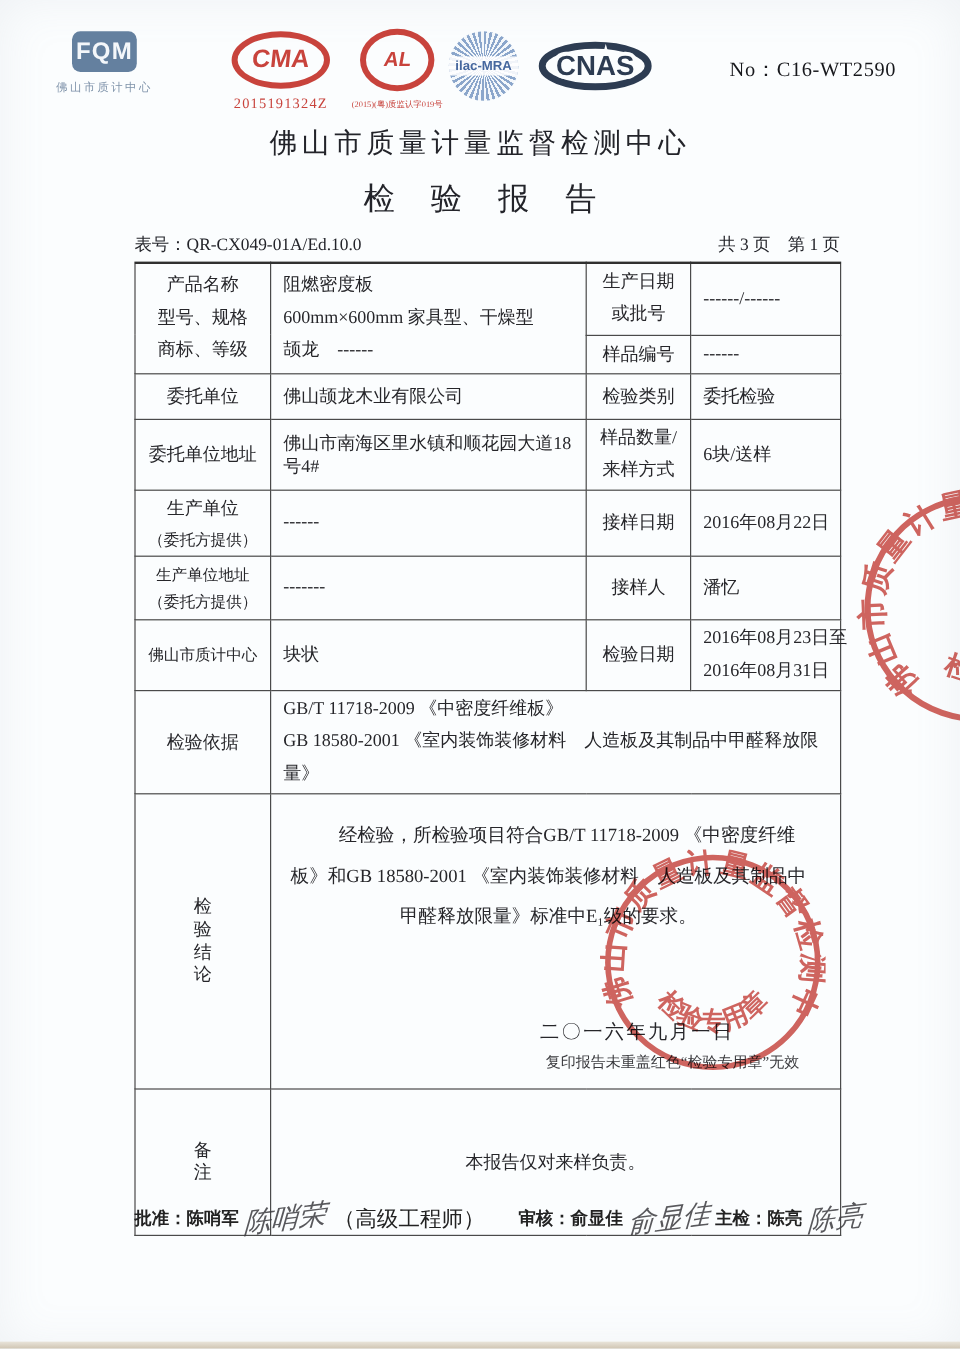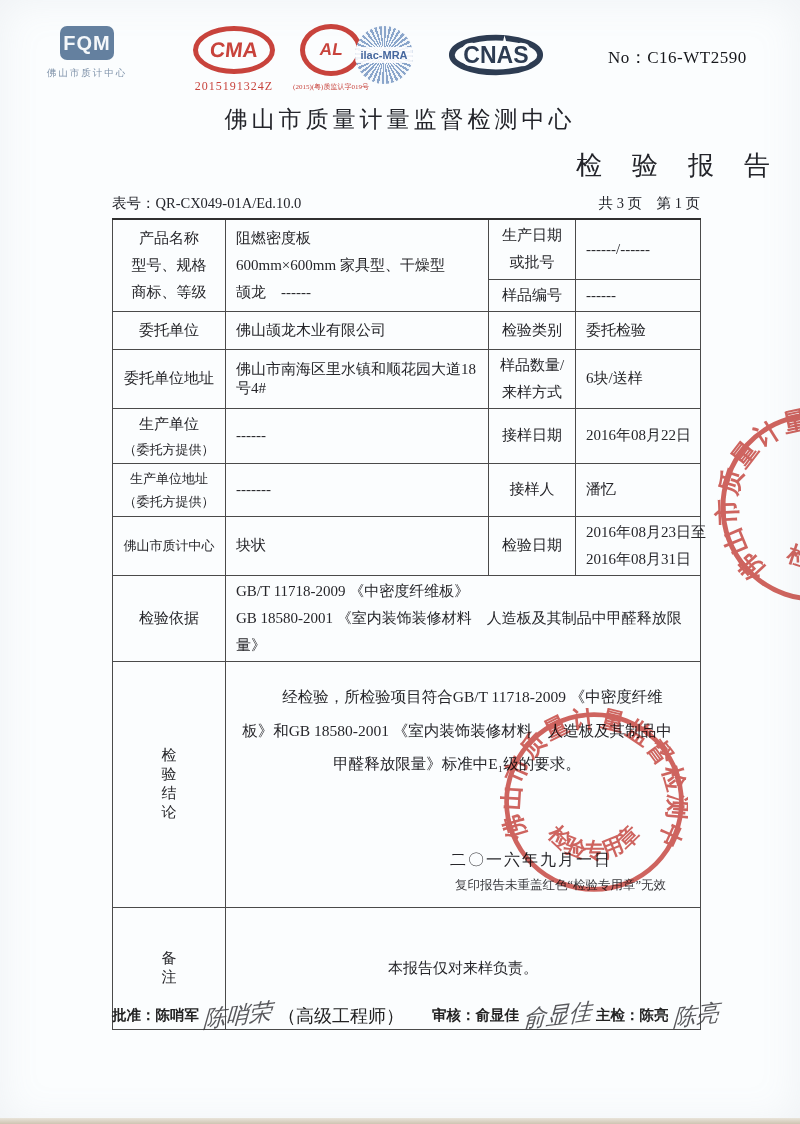--- a/index.html
+++ b/index.html
@@ -28,21 +28,21 @@
     background:repeating-conic-gradient(#8ba6cb 0deg 5deg,#f3f7fb 5deg 10deg);}
   .ilac-band{position:absolute;left:0;right:0;top:21px;height:16px;background:rgba(255,255,255,.88);
     display:flex;align-items:center;justify-content:center;color:#46679e;
     font:bold 11px "Liberation Sans",sans-serif;}
   .cnas-lines{font-family:"Liberation Sans",sans-serif;color:#34445e;font-size:8.5px;line-height:1.35;text-align:left;}
   .cnas-lines .b{font-weight:bold;}
   .report-no{position:absolute;left:608px;top:46px;font-size:17px;letter-spacing:.5px;color:#17181c;}
   
   .org-title{position:absolute;left:0;right:0;top:104px;text-align:center;
     font-size:23px;letter-spacing:4px;color:#23242a;}
-  .doc-title{position:absolute;left:30px;right:0;top:148px;text-align:right;
+  .doc-title{position:absolute;left:30px;right:0;top:148px;text-align:center;
     font-size:26px;letter-spacing:30px;color:#23242a;}
   .meta-row{position:absolute;left:112px;width:588px;top:194px;display:flex;
     justify-content:space-between;font-size:14.5px;color:#23242a;}
   
   .report-table{position:absolute;left:112px;top:218px;border-collapse:collapse;table-layout:fixed;width:588px;}
   .report-table td{border:1.4px solid #4a4a4a;font-size:15px;padding:2px 6px;vertical-align:middle;color:#26262a;}
   .report-table{border-top:2.5px solid #303030;}
   td.lab{text-align:center;padding:2px 3px;}
   td.val{text-align:left;padding-left:10px;}
   .nowrap{white-space:nowrap;}
@@ -86,21 +86,21 @@
     <div class="cma-cap">2015191324Z</div>
   </div>
 
   <div class="hdr-item" style="left:292px;top:24px;width:78px;">
     <div class="oval cal-oval">
       <span class="cal-txt">AL</span>
     </div>
     <div class="cal-cap">(2015)(粤)质监认字019号</div>
   </div>
 
-  <div class="hdr-item" style="left:353px;top:26px;width:62px;">
+  <div class="hdr-item" style="left:372px;top:26px;width:62px;">
     <div class="ilac-circle">
       <span class="ilac-band">ilac-MRA</span>
     </div>
   </div>
 
   <div class="hdr-item" style="left:448px;top:32px;width:96px;">
     <svg width="96" height="46" viewBox="0 0 100 46">
       <ellipse cx="50" cy="23" rx="46" ry="18" fill="none" stroke="#2d3c52" stroke-width="6"></ellipse>
       <text x="50" y="31" text-anchor="middle" font-family="Liberation Sans, sans-serif" font-weight="bold" font-size="24" fill="#2d3c52" stroke="#fbfdfe" stroke-width="7" paint-order="stroke">CNAS</text>
     </svg>

